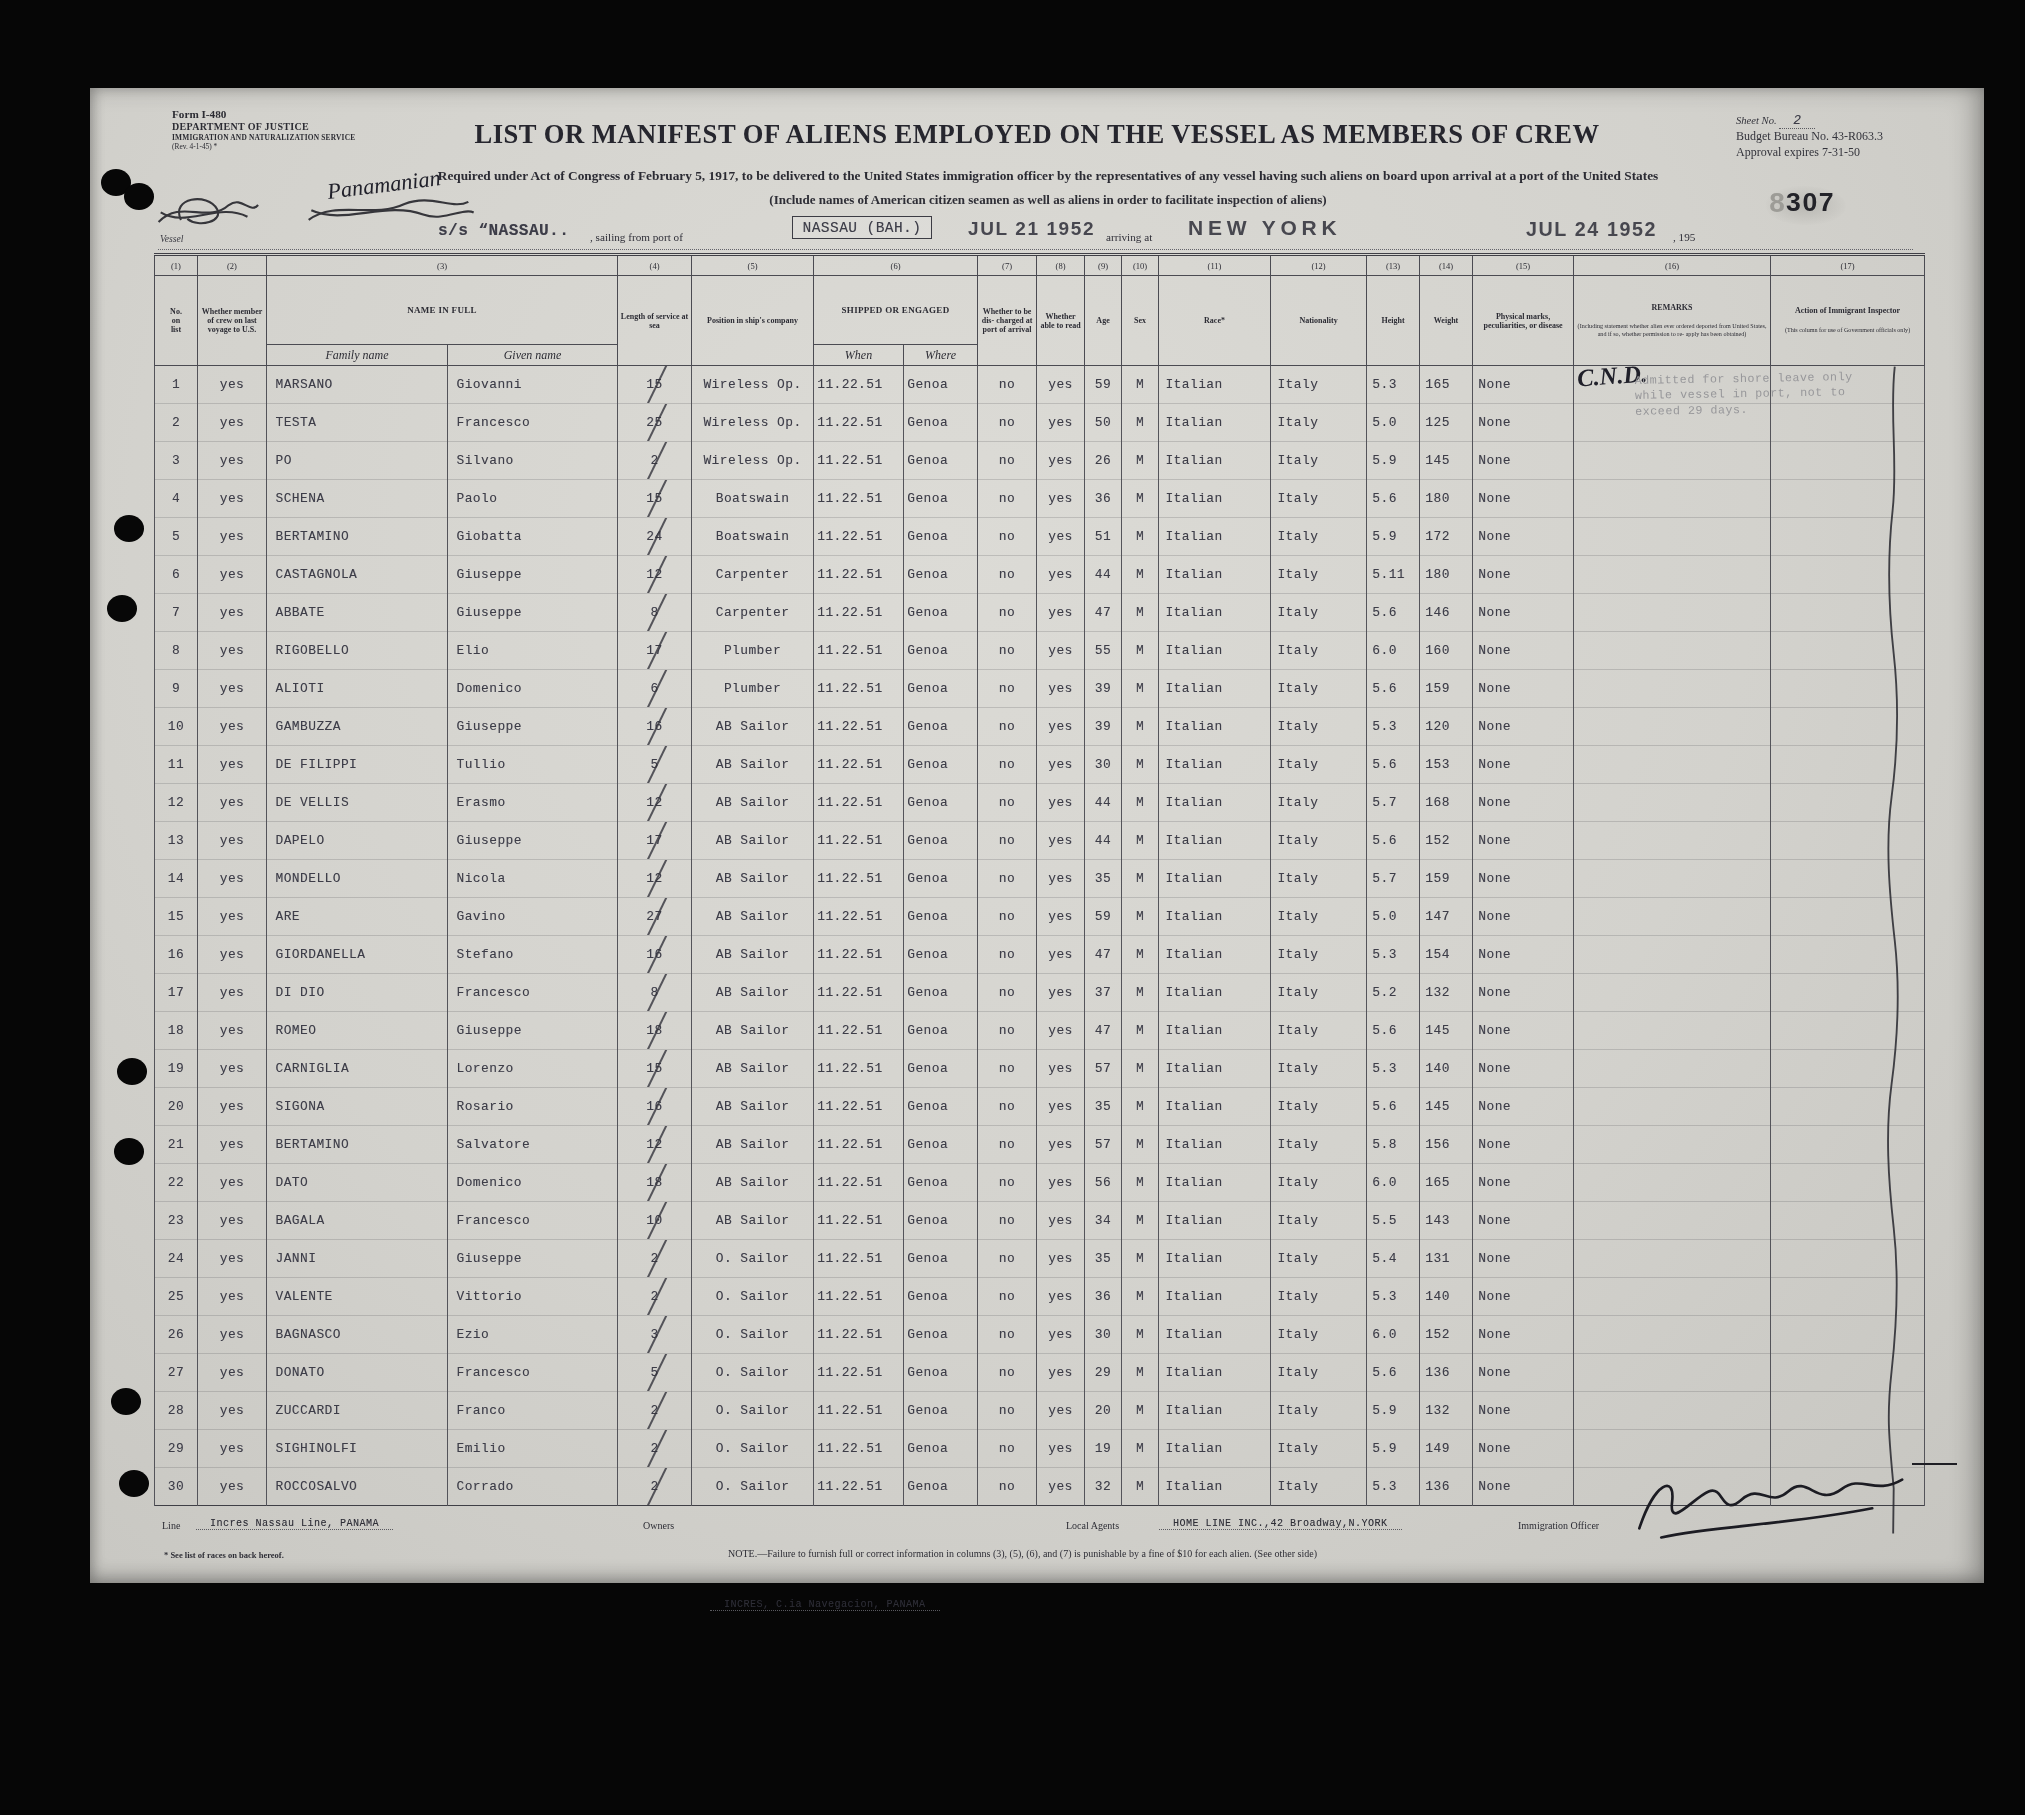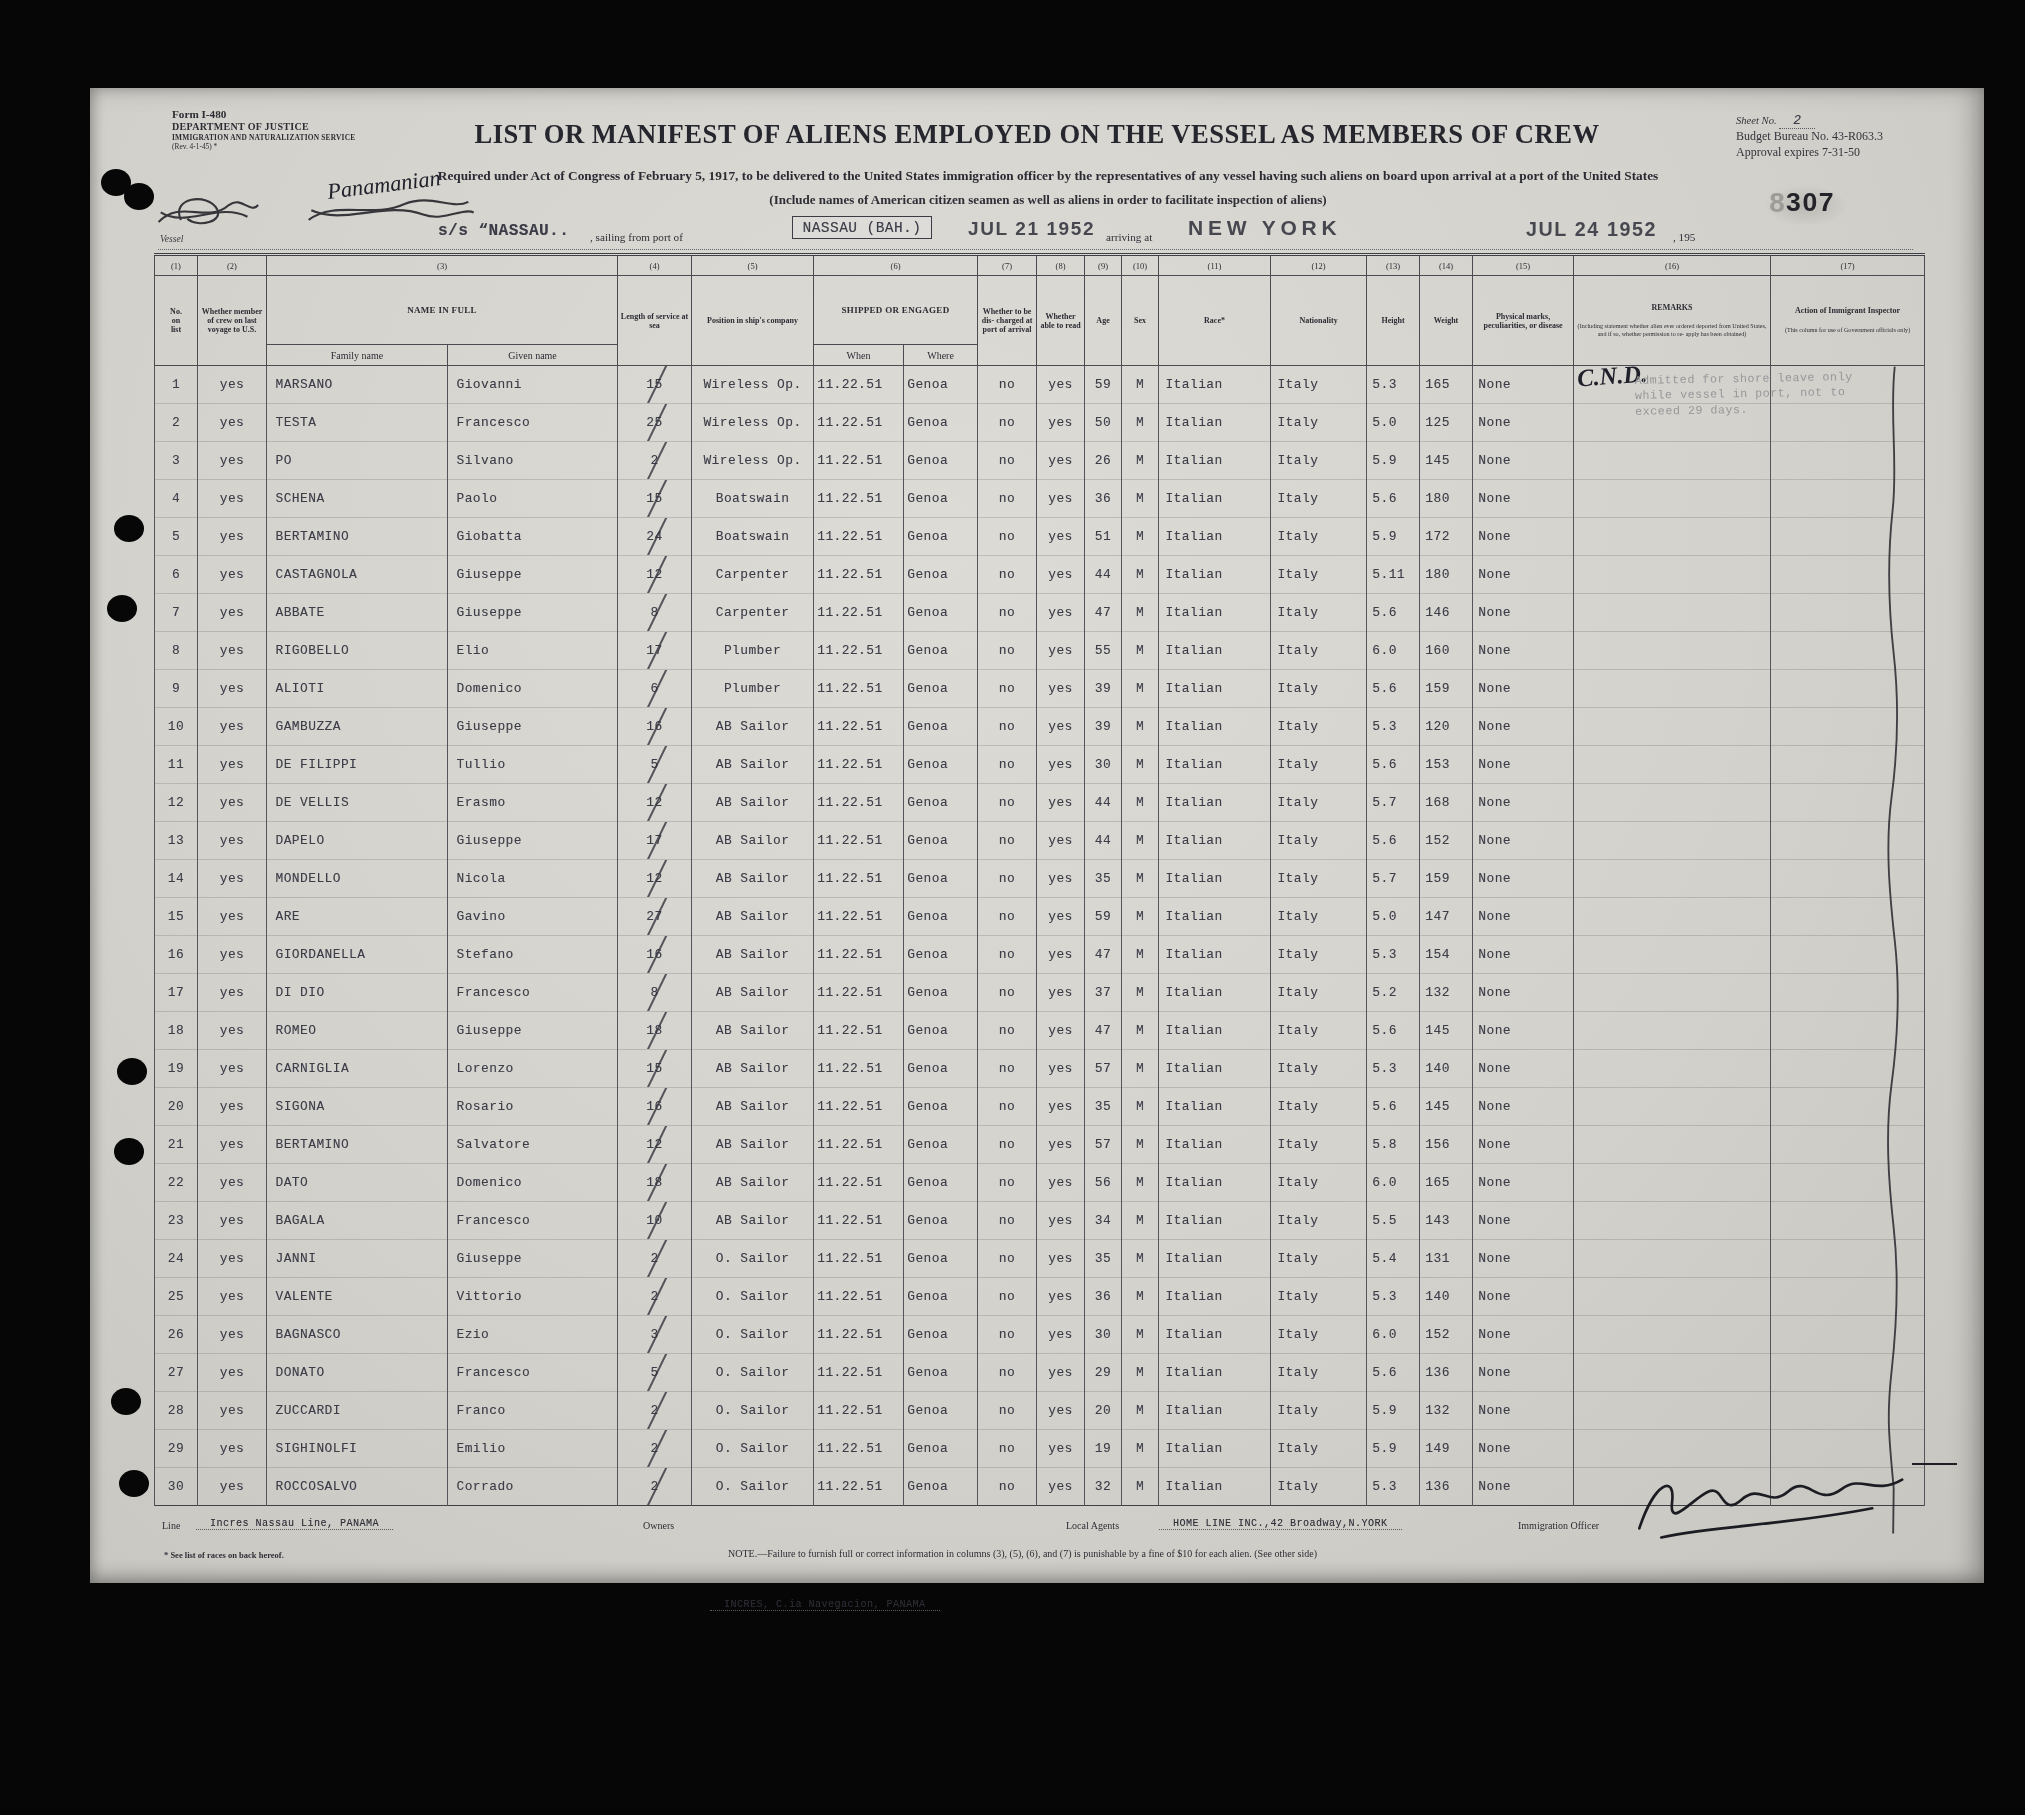--- a/index.html
+++ b/index.html
@@ -54,21 +54,21 @@
   .arrival-date   { position:absolute; left:1436px; top:130px; font-size:19.7px; letter-spacing:1.6px; }
   .year-suffix    { position:absolute; left:1583px; top:143px; font-size:11.2px; color:#2f2f38; }
   .vessel-rule    { position:absolute; left:68px; top:161px; width:1755px; border-top:1.1px dotted #63636a; }
 
   
   table.manifest { position:absolute; left:64px; top:165px; width:1771px; table-layout:fixed; border-collapse:collapse;
     border:1.6px solid #3f3f46; border-top:3.2px double #3f3f46; }
   .manifest th { border:1.1px solid #4b4b52; font-size:8px; font-weight:bold; color:#2c2c34; text-align:center; vertical-align:middle; padding:1.6px 2.1px; white-space:pre-line; }
   .manifest tr.num-row th { height:21px; font-size:8.5px; font-weight:normal; }
   .manifest tr.label-row { height:69px; }
-  .manifest tr.sub-row th { height:21px; font-weight:normal; font-size:10px; }
+  .manifest tr.sub-row th { height:21px; font-weight:normal; font-size:12px;font-style:italic; }
   .manifest .h-group { font-size:9px; letter-spacing:0.3px; }
   .manifest .h-sub { font-weight:normal; font-size:6.1px; line-height:1.25; margin-top:2.7px; }
   .manifest td { border-left:1.1px solid #54545a; border-right:1.1px solid #54545a; border-top:0.5px solid rgba(80,80,88,.22);
     font-family:"Liberation Mono","DejaVu Sans Mono",monospace; font-size:12.8px; color:#3d3d48; letter-spacing:0.5px;
     text-shadow:0.3px 0.3px 0.4px rgba(45,45,65,.3); vertical-align:middle; padding:1.1px 3.2px; overflow:hidden; white-space:nowrap; }
   .manifest tbody tr { height:38px; }
   td.c-no, td.c-crew, td.c-service, td.c-position, td.c-discharged, td.c-read, td.c-age, td.c-sex { text-align:center; }
   td.c-family, td.c-given { padding-left:8.5px; }
   td.c-race, td.c-nationality { padding-left:6.4px; }
   td.c-height, td.c-weight, td.c-marks { padding-left:5.3px; }

